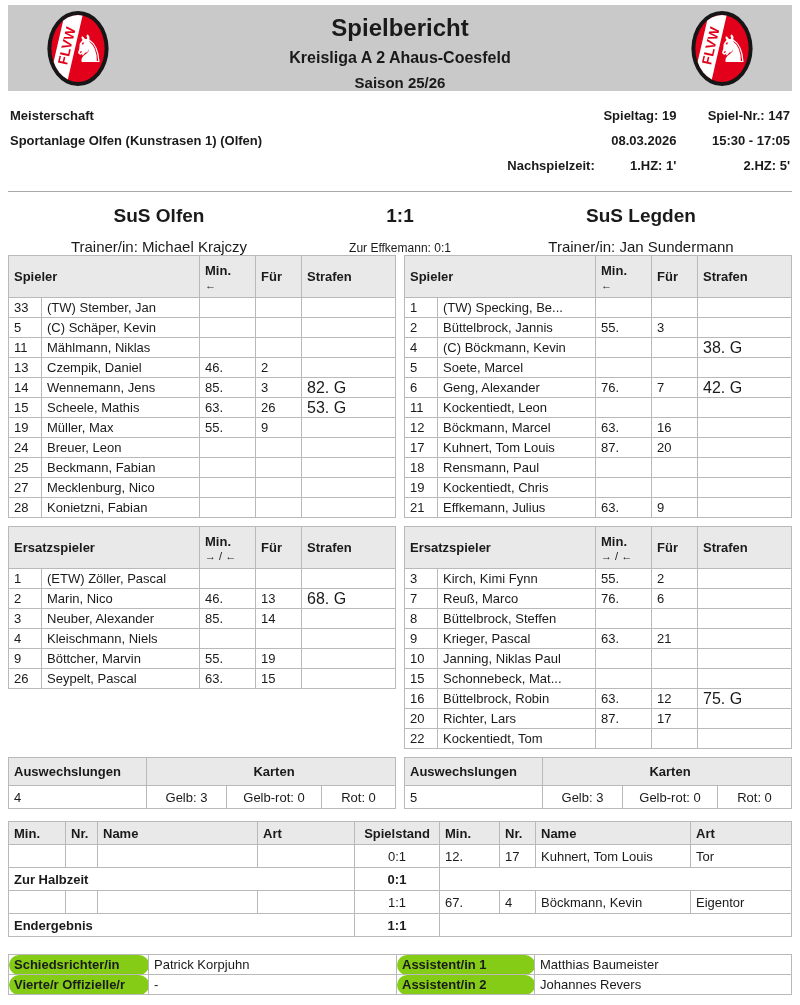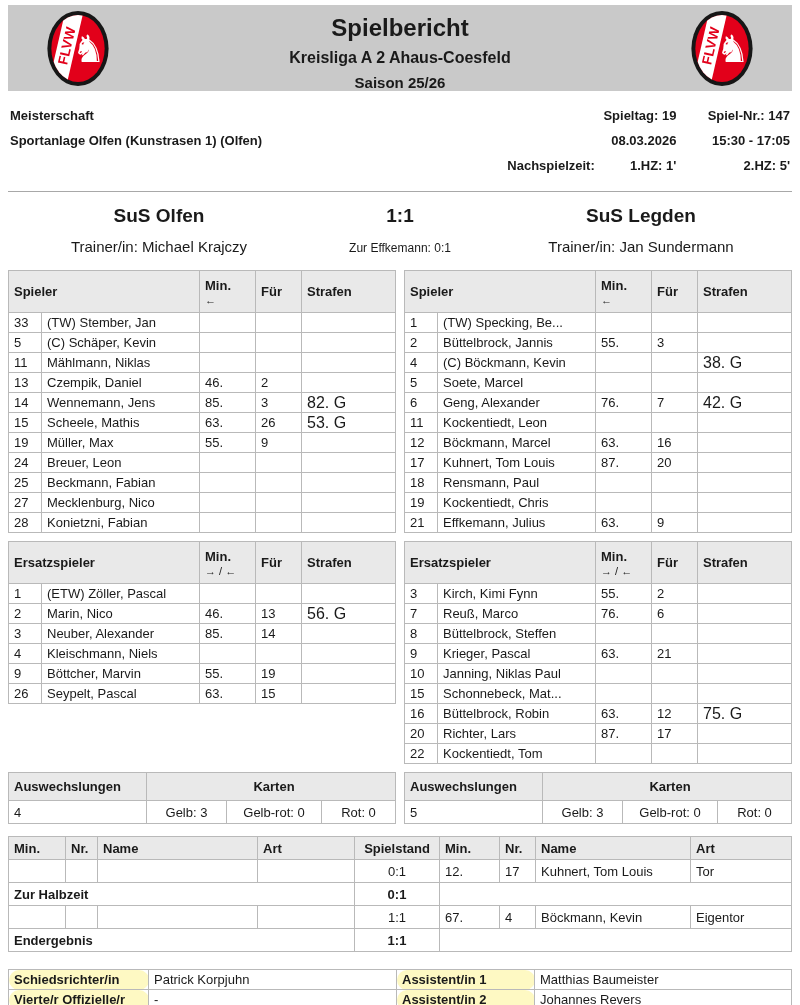--- a/index.html
+++ b/index.html
@@ -32,34 +32,34 @@
 
   
   table { width:100%; border-collapse:collapse; table-layout:fixed; font-size:13px; }
   th, td { border:1px solid #b9b9b9; padding:0 5px; height:20px; overflow:hidden;
            white-space:nowrap; text-align:left; vertical-align:middle; }
   thead th { background:#e9e9e9; font-weight:bold; }
   .roster thead th { height:42px; }
   .roster td:last-child { font-size:16px; }
   .min-arrow { display:block; font-size:11px; font-weight:normal; margin-top:1px; }
 
-  .grid2 { display:grid; grid-template-columns:1fr 1fr; column-gap:12px; row-gap:15px; margin-top:15px; align-items:start;gap:8px; }
+  .grid2 { display:grid; grid-template-columns:1fr 1fr; column-gap:12px; row-gap:15px; align-items:start;gap:8px; }
 
   .swaps th { height:28px; } .swaps td { height:23px; }
   .swaps .karten-head { text-align:center;padding-left:11px; }
   .swaps td.c { text-align:center; }
 
   .goals { margin-top:12px; }
   .goals th, .goals td { height:23px; }
   .goals .sc { text-align:center; }
   .bold { font-weight:bold; }
 
   .officials { margin-top:17px; }
   .officials td { height:20px; }
-  .officials td.lbl { background:#fef9c3; font-weight:bold;border-radius:10px; }
+  .officials td.lbl { background:#84cc16; font-weight:bold;border-radius:10px; }
 </style>
 </head>
 <body>
 
 <div class="page">
 
   <div class="banner">
     <svg class="logo left" viewBox="0 0 64 78">
       <defs>
           <clipPath id="lcL">
@@ -378,21 +378,21 @@
             <td></td>
             <td></td>
             <td></td>
           </tr>
 
           <tr>
             <td>2</td>
             <td>Marin, Nico</td>
             <td>46.</td>
             <td>13</td>
-            <td>56. G</td>
+            <td>68. G</td>
           </tr>
 
           <tr>
             <td>3</td>
             <td>Neuber, Alexander</td>
             <td>85.</td>
             <td>14</td>
             <td></td>
           </tr>
 

